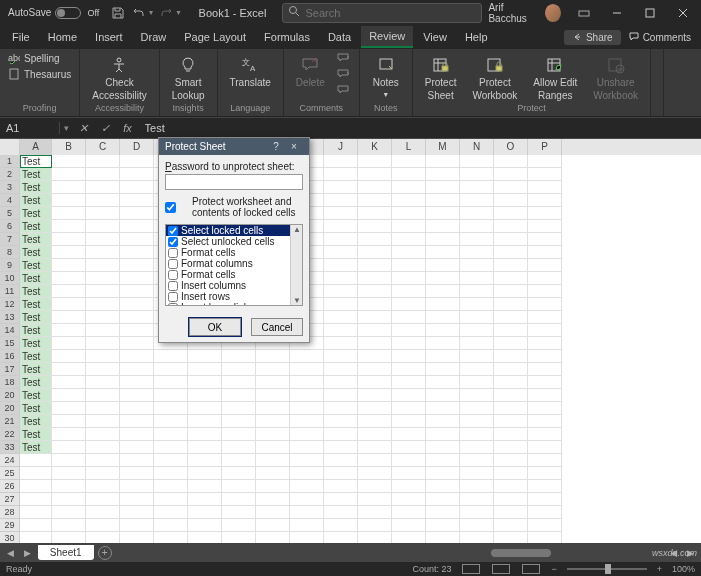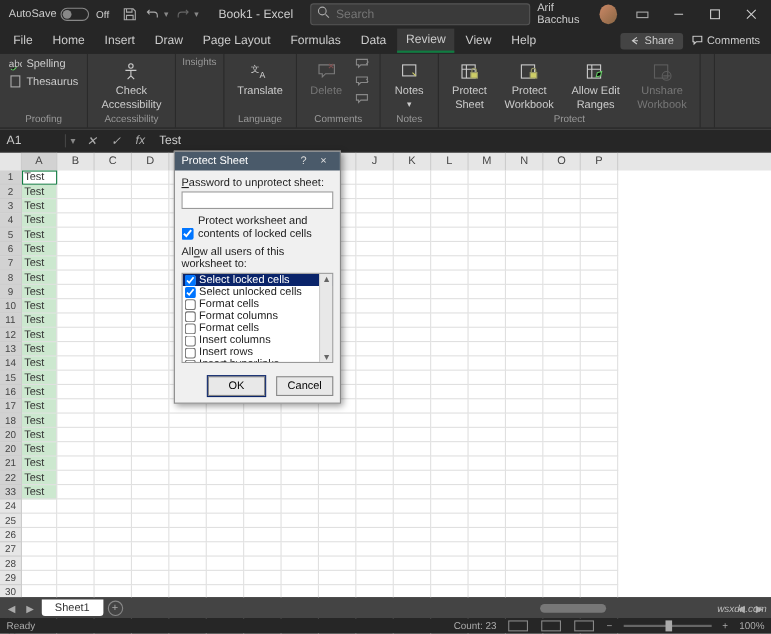--- a/index.html
+++ b/index.html
@@ -63,21 +63,21 @@
 .zoom-slider::after { content:""; position:absolute; width:6px; height:10px; background:#aaa; top:-4px; left:38px; }
 
 .dialog { position:absolute; left:158px; top:137px; width:152px; background:#f0f0f0; border:1px solid #888; box-shadow:2px 2px 6px rgba(0,0,0,.4); font-size:10px; color:#222; }
 .dialog-title { background:#4a5a6a; color:#fff; padding:3px 6px; display:flex; align-items:center; font-size:10px; }
 .dialog-title .spacer { flex:1; }
 .dialog-title .dbtn { width:18px; text-align:center; color:#ddd; }
 .dialog-body { padding:6px; }
 .dialog-label { font-size:10px; margin-bottom:2px; }
 .dialog-label u { text-decoration:underline; }
 .dialog-input { width:100%; border:1px solid #999; background:#fff; height:16px; margin-bottom:6px; }
-.dialog-check { display:flex; align-items:flex-end; gap:4px; font-size:10px; margin-bottom:6px; }
+.dialog-check { display:flex; align-items:center; gap:16px; font-size:10px; margin-bottom:6px; }
 .dialog-check input { width:11px; height:11px; }
 .dialog-list { border:1px solid #999; background:#fff; height:82px; overflow:hidden; position:relative; font-size:10px; }
 .dialog-list-item { display:flex; align-items:center; gap:3px; padding:0 2px; height:11px; line-height:11px; }
 .dialog-list-item input { width:10px; height:10px; }
 .dialog-list-item.hl { background:#0a246a; color:#fff; }
 .dialog-list-scroll { position:absolute; right:0; top:0; bottom:0; width:12px; background:#e8e8e8; border-left:1px solid #ccc; }
 .dialog-list-scroll::before { content:"▲"; position:absolute; top:0; left:2px; font-size:8px; color:#666; }
 .dialog-list-scroll::after { content:"▼"; position:absolute; bottom:0; left:2px; font-size:8px; color:#666; }
 .dialog-buttons { display:flex; justify-content:flex-end; gap:10px; padding:6px; }
 .dialog-buttons button { width:52px; height:18px; font-size:10px; border:1px solid #888; background:#e8e8e8; }
@@ -203,20 +203,31 @@
               <path stroke="#ccc" fill="none" d="M4 8h10M9 8v5M6 16l3-3 3 3"></path>
             </svg>
           </span>
         <span>Check</span>
           <span>Accessibility</span>
       </div>
     </div>
     <div class="rgroup-label">Accessibility</div>
   </div>
   <div class="rgroup">
+    <div class="rgroup-items">
+      <div class="big-btn">
+        <span class="bicon">
+            <svg width="18" height="18">
+              <path fill="none" stroke="#ccc" d="M9 2a5 5 0 00-3 9v2h6v-2a5 5 0 00-3-9zM7 15h4"></path>
+            </svg>
+          </span>
+        <span>Smart</span>
+          <span>Lookup</span>
+      </div>
+    </div>
     <div class="rgroup-label">Insights</div>
   </div>
   <div class="rgroup">
     <div class="rgroup-items">
       <div class="big-btn">
         <span class="bicon">
             <svg width="18" height="18">
               <text x="1" y="9" font-size="8" fill="#ccc">文</text>
               <text x="9" y="15" font-size="8" fill="#ccc">A</text>
             </svg>
@@ -996,21 +1007,20 @@
     <span class="dbtn">?</span>
     <span class="dbtn">×</span>
   </div>
   <div class="dialog-body">
     <div class="dialog-label"><u>P</u><span>assword to unprotect sheet:</span></div>
     <input class="dialog-input" type="password" style="">
     <label class="dialog-check">
       <input type="checkbox" checked="" style="">
       <span>Protect worksheet and contents of locked cells</span>
     </label>
-    <div class="dialog-label"><span>All</span><u>o</u><span>w all users of this worksheet to:</span></div>
     <div class="dialog-list">
       <div id="dialogList">
           <div class="dialog-list-item hl">
             <input type="checkbox" checked="" style="">
             <span>Select locked cells</span>
           </div>
           <div class="dialog-list-item">
             <input type="checkbox" checked="" style="">
             <span>Select unlocked cells</span>
           </div>

